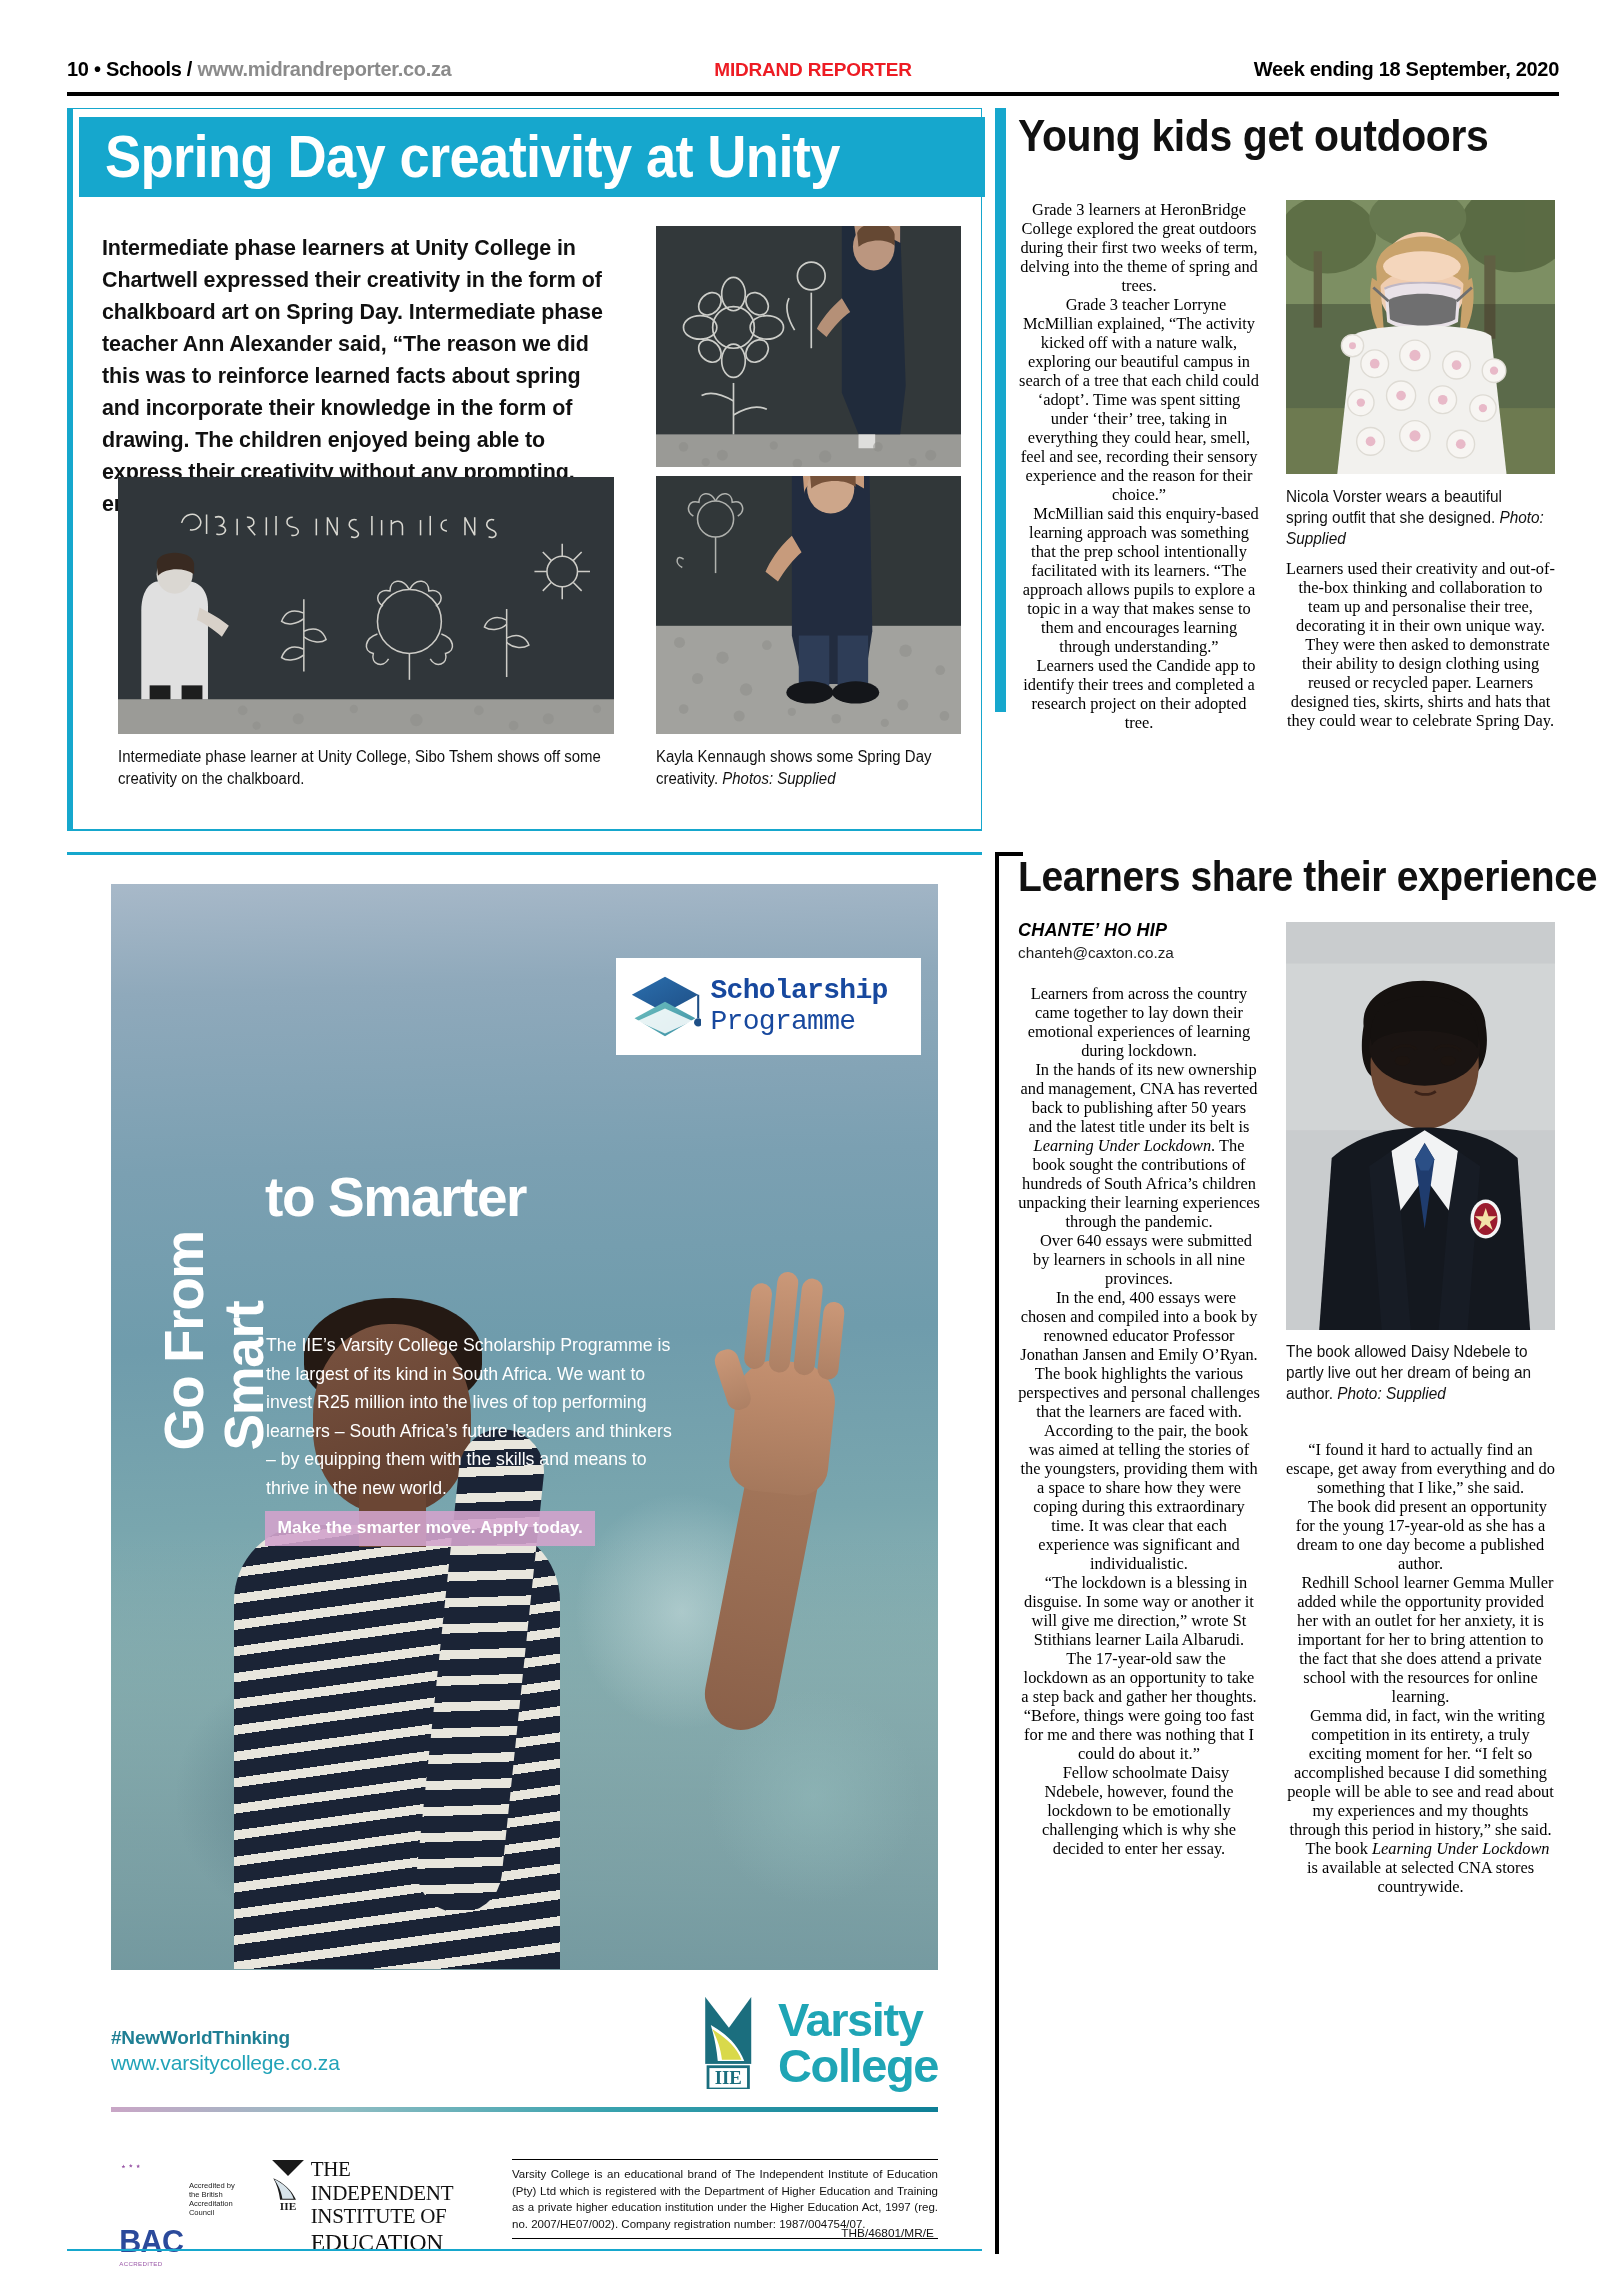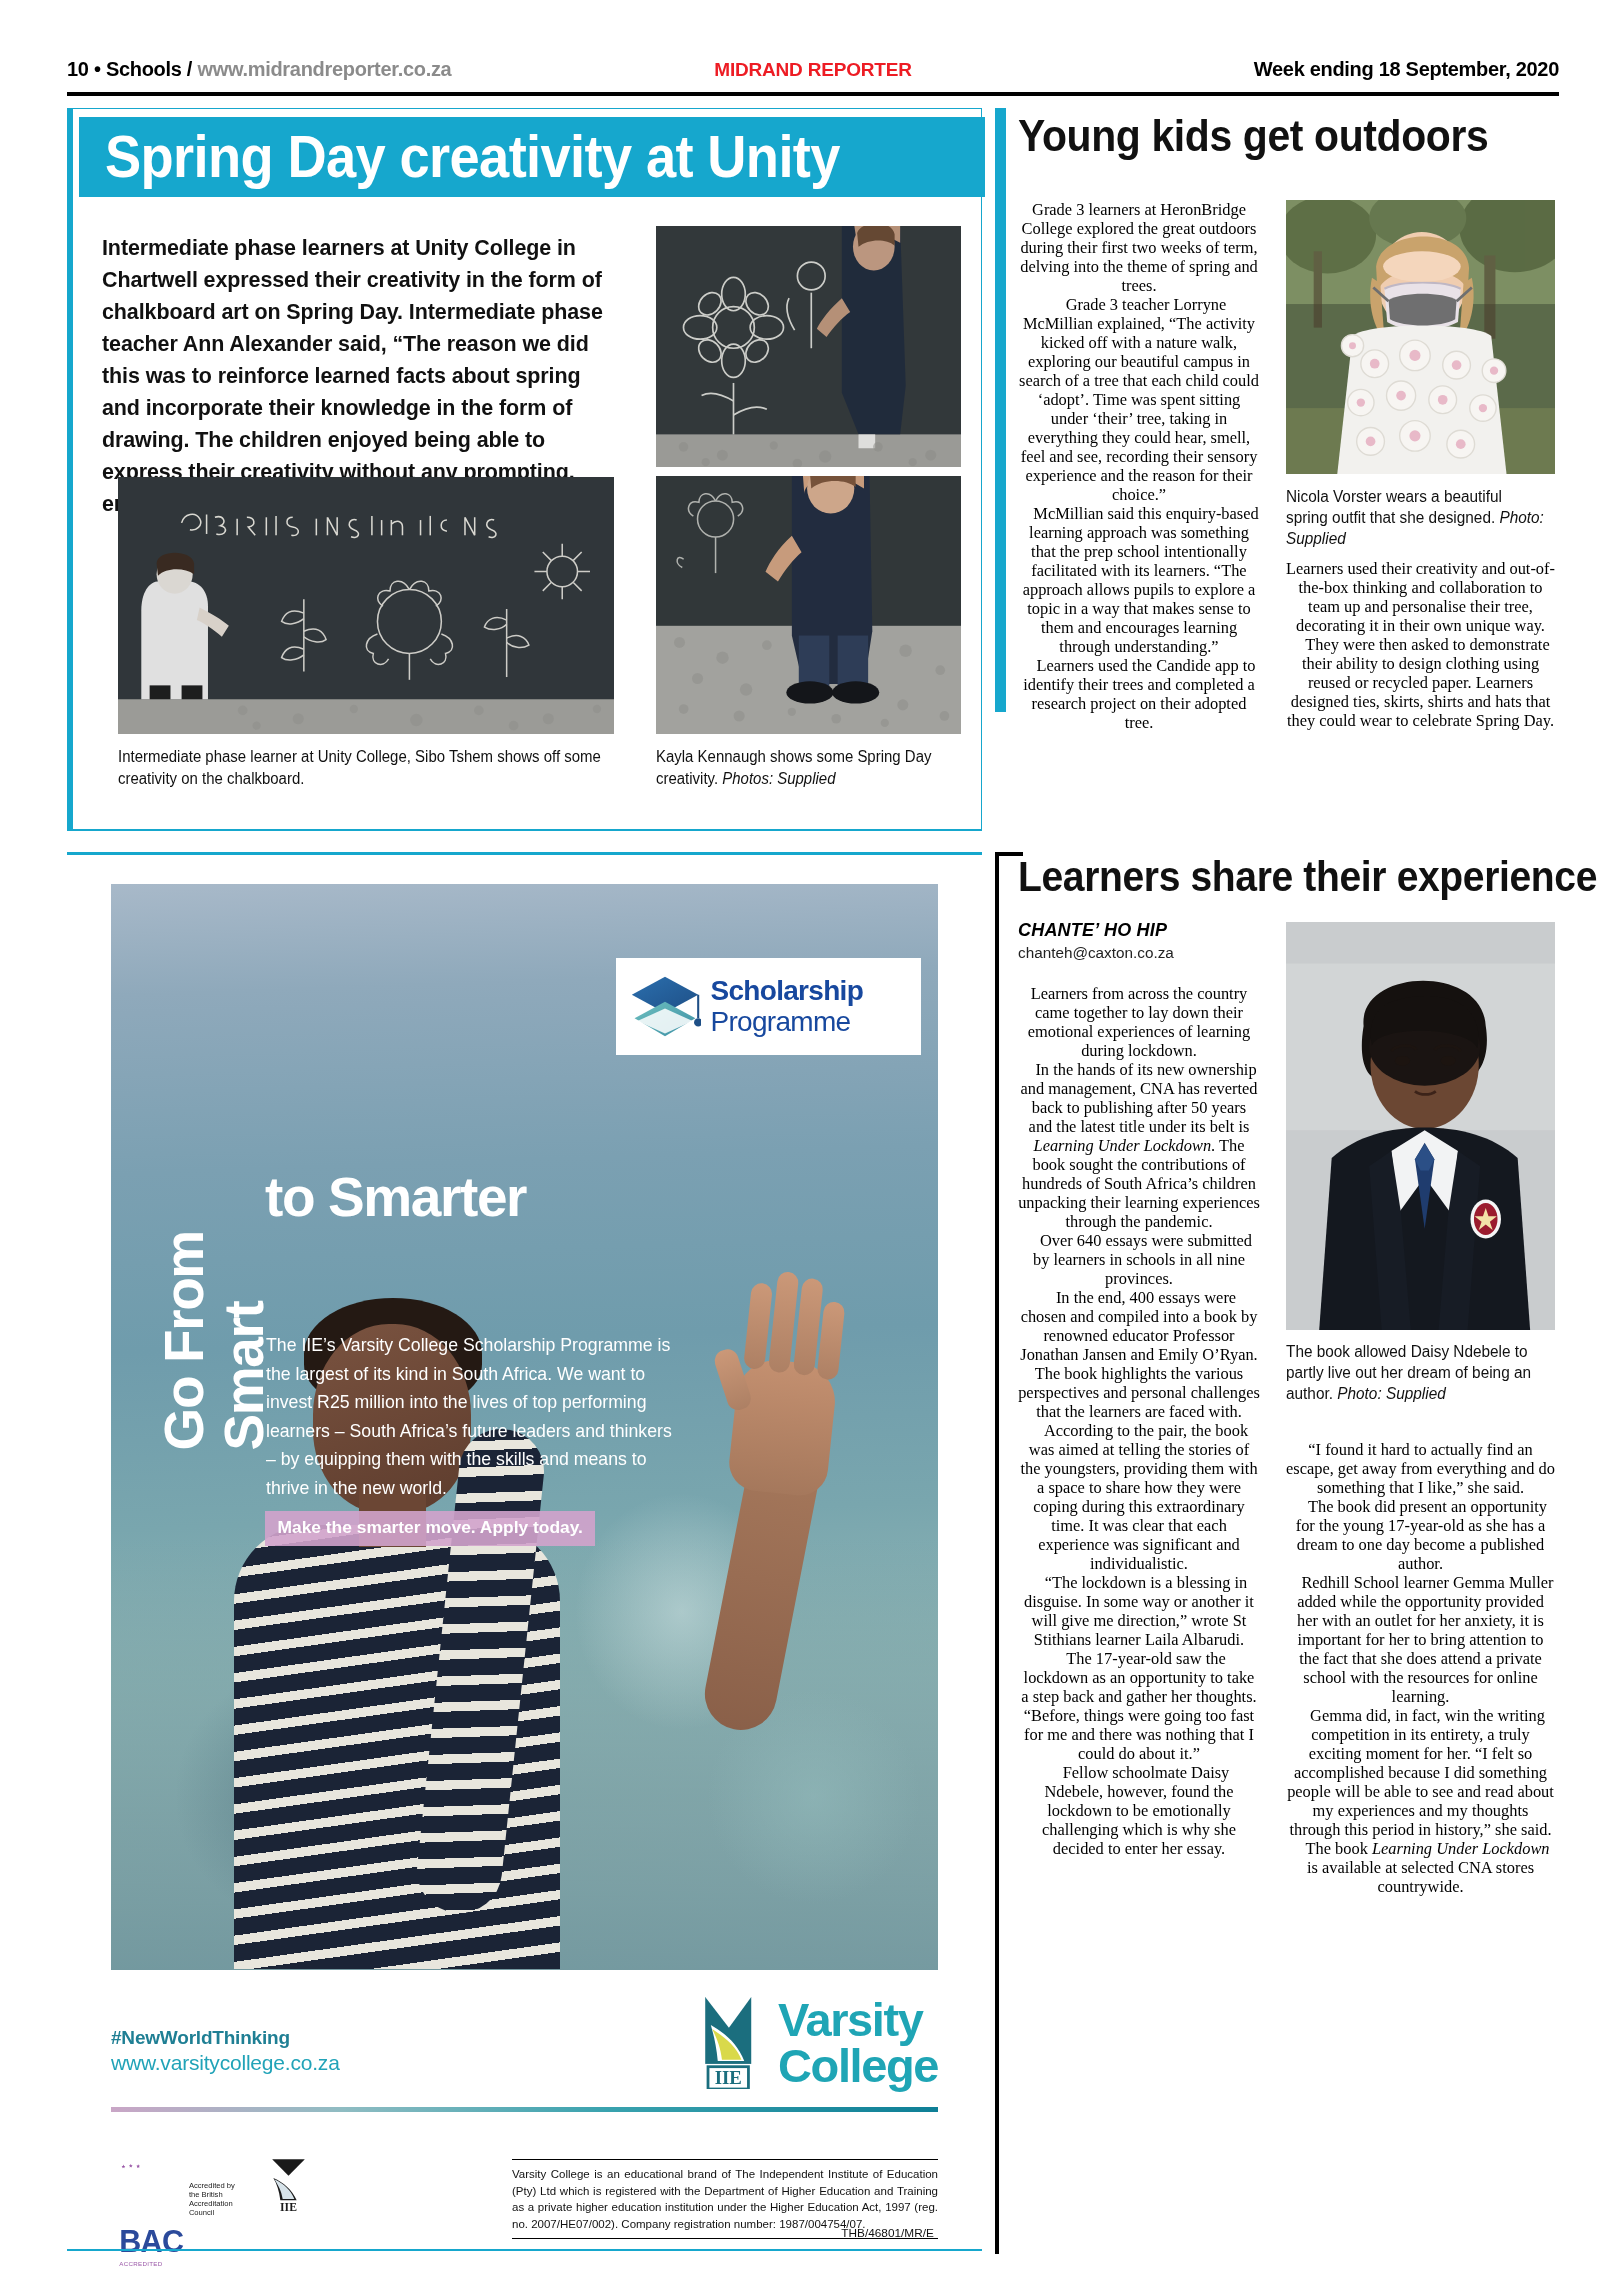--- a/index.html
+++ b/index.html
@@ -130,21 +130,21 @@
     font-family:"Liberation Sans",sans-serif;font-size:17.7px;line-height:28.5px;color:#fff;}
   .cta{position:absolute;left:154px;top:627px;padding:6.2px 12.5px 7.6px 12.5px;
     background:rgba(209,163,204,.9);
     font-family:"Liberation Sans",sans-serif;font-weight:bold;font-size:17.4px;color:#fff;
     white-space:nowrap;}
 
   
   .schbox{position:absolute;right:16.7px;top:74px;width:305px;height:97px;background:#fff;
     display:flex;align-items:center;gap:9.7px;padding:0 12.5px;box-sizing:border-box;}
   .schmark{width:72px;height:65px;flex:0 0 auto;position:relative;}
-  .schtxt{font-family:Liberation Sans, sans-serif;font-weight:bold;font-size:28px;
+  .schtxt{font-family:Liberation Mono, monospace;font-weight:bold;font-size:28px;
     line-height:30.5px;color:#17489e;letter-spacing:-0.7px;}
   .schtxt .p2{font-weight:normal;}
 
   
   .person{position:absolute;left:83px;bottom:0;width:472px;height:750px;}
   .head{position:absolute;left:119px;top:104px;width:158px;height:189px;border-radius:48% 48% 44% 44%;
     background:linear-gradient(160deg,#7a5340,#5d3c2d);}
   .hair{position:absolute;left:110px;top:78px;width:178px;height:111px;border-radius:50% 50% 40% 40%;
     background:#241913;}
   .neck{position:absolute;left:165px;top:265px;width:67px;height:62px;background:#6b4634;}
@@ -621,20 +621,25 @@
       </div>
 
       <div class="iie">
         <div style="display:flex;align-items:flex-start;gap:5.6px;">
           <svg viewBox="0 0 60 92" width="35" height="54">
             <path d="M2 2 L58 2 L30 30 Z" fill="#1a1a1a"></path>
             <path d="M4 34 C22 42 36 54 44 72 L16 72 C14 56 10 44 4 34 Z" fill="#1a1a1a"></path>
             <path d="M6 36 C22 44 34 54 40 70 L20 70 C18 56 12 46 6 36 Z" fill="#d7e3ea"></path>
             <text x="30" y="90" text-anchor="middle" font-family="Liberation Serif, serif" font-size="20" font-weight="bold" fill="#1a1a1a">IIE</text>
           </svg>
+          <div>
+            <div class="l1">THE INDEPENDENT</div>
+            <div class="l1">INSTITUTE OF</div>
+            <div class="l2">EDUCATION</div>
+          </div>
         </div>
       </div>
 
       <div class="discl">Varsity College is an educational brand of The Independent Institute of Education (Pty) Ltd which is registered with the Department of Higher Education and Training as a private higher education institution under the Higher Education Act, 1997 (reg. no. 2007/HE07/002). Company registration number: 1987/004754/07.</div>
       <div class="jobcode">THB/46801/MR/E</div>
     </div>
 
     <div class="ad-bottom-rule"></div>
   </div>
 

